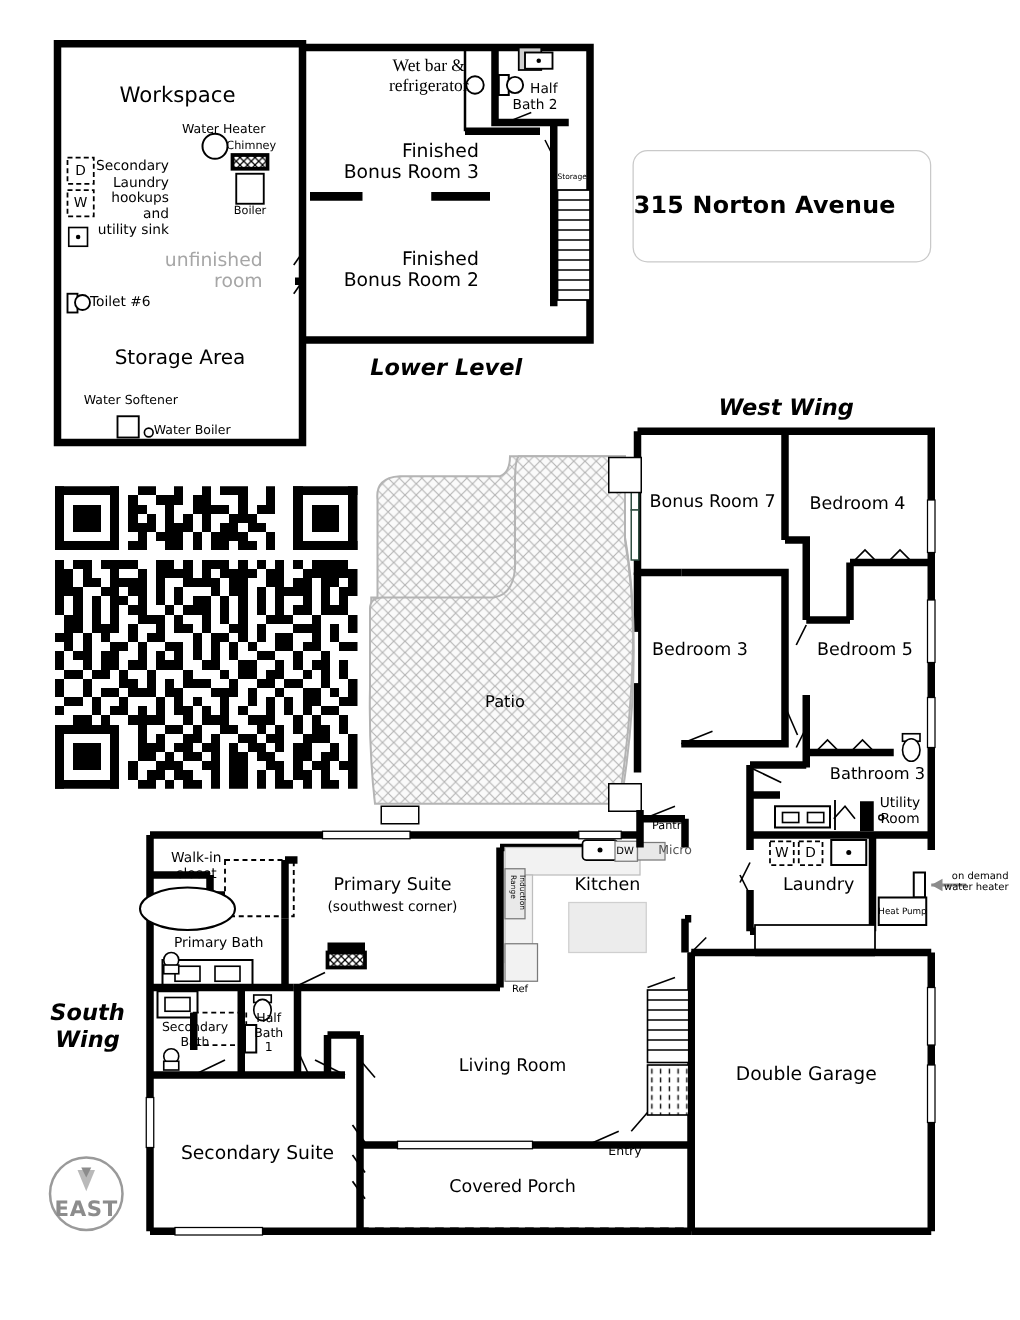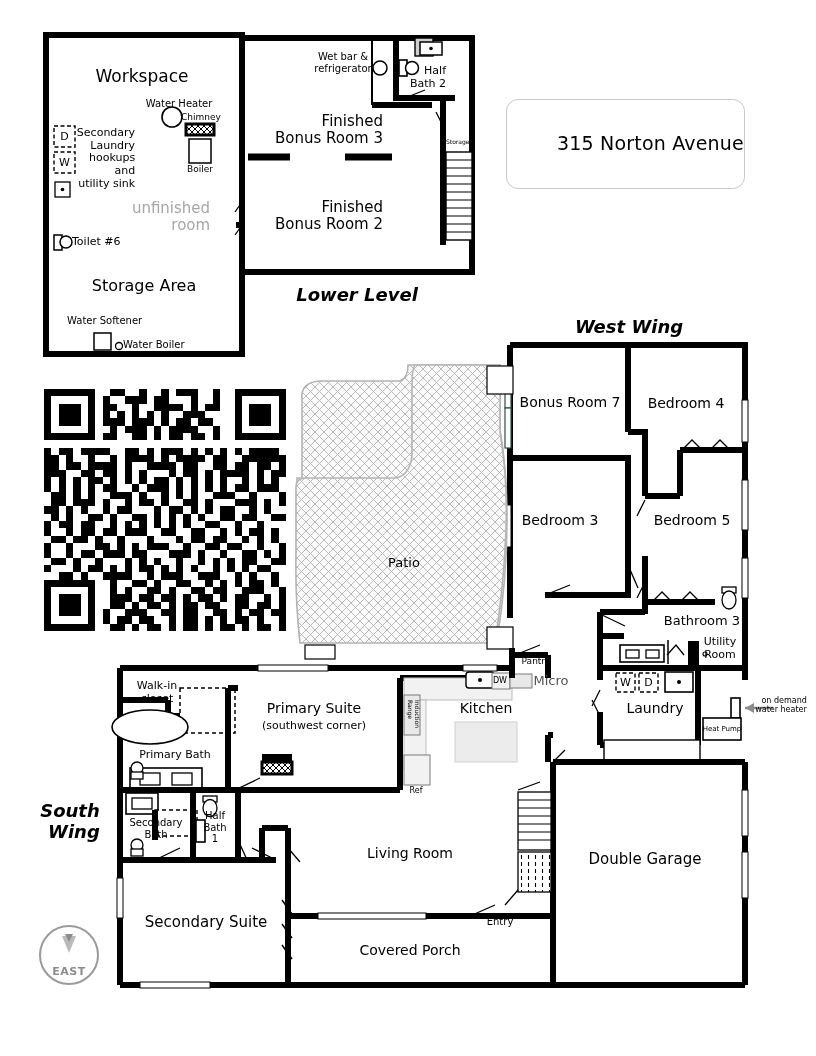--- a/index.html
+++ b/index.html
@@ -2,29 +2,29 @@
 <html><head>
 <meta charset="utf-8">
 <style>
   html,body{margin:0;padding:0;background:#fff;}
   body{width:816px;height:1056px;position:relative;
        font-family:"DejaVu Sans","Liberation Sans",sans-serif;color:#000;overflow:hidden;}
   #plan{position:absolute;left:0;top:0;width:816px;height:1056px;}
   .lbl{position:absolute;white-space:pre;line-height:1.15;}
   .ctr{transform:translate(-50%,-50%);text-align:right;}
   
-  #address{position:absolute;left:506px;top:99px;width:237px;height:88px;
+  #address{position:absolute;left:506px;top:120px;width:237px;height:88px;
            border:1.6px solid #c9c9c9;border-radius:12px;background:#fff;
-           display:flex;flex-direction:column;align-items:flex-end;justify-content:center;
-           font-weight:normal;font-size:19px;letter-spacing:.2px;line-height:1.32;}
+           display:flex;flex-direction:column;align-items:flex-start;justify-content:center;
+           font-weight:bold;font-size:19px;letter-spacing:.2px;line-height:1.32;}
   
   #compass{position:absolute;left:39px;top:925px;width:60px;height:60px;border-radius:50%;
            border:2px solid #9a9a9a;display:flex;align-items:flex-end;justify-content:center;
            box-sizing:border-box;}
-  #compass .cw{font-size:11px;font-weight:bold;color:#8c8c8c;margin-bottom:5px;letter-spacing:.5px;}
+  #compass .cw{font-size:17px;font-weight:bold;color:#8c8c8c;margin-bottom:5px;letter-spacing:.5px;}
   #compass .needle{position:absolute;left:50%;top:9px;transform:translateX(-50%);
            width:0;height:0;border-left:7px solid transparent;border-right:7px solid transparent;
            border-top:17px solid #b9b9b9;}
   #compass .needle2{position:absolute;left:50%;top:7px;transform:translateX(-50%);
            width:0;height:0;border-left:4px solid transparent;border-right:4px solid transparent;
            border-top:8px solid #8c8c8c;}
   #qr{position:absolute;left:44px;top:389px;width:242px;height:242px;}
 </style>
 </head>
 <body>
@@ -559,31 +559,31 @@
 <div class="lbl ctr" style="left:106px;top:159px;font-size:11px;">Secondary
 Laundry
 hookups
 and
 utility sink</div>
 <div class="lbl ctr" style="left:171px;top:217px;font-size:15px;color:#a6a6a6;">unfinished
 room</div>
 <div class="lbl" style="left:72px;top:236px;font-size:11px;">Toilet #6</div>
 <div class="lbl" style="left:67px;top:315px;font-size:10px;">Water Softener</div>
 <div class="lbl" style="left:123px;top:339px;font-size:10px;">Water Boiler</div>
-<div class="lbl ctr" style="left:343px;top:62px;font-size:10px;text-align:center;">Wet bar &amp;
+<div class="lbl ctr" style="left:343px;top:62px;font-size:14px;text-align:center;font-family:Liberation Serif, serif;">Wet bar &amp;
 refrigerator</div>
 <div class="lbl ctr" style="left:428px;top:78px;font-size:11px;">Half
 Bath 2</div>
 <div class="lbl" style="left:446px;top:139px;font-size:6px;">Storage</div>
 <div class="lbl ctr" style="left:64.5px;top:136.5px;font-size:11px;">D</div>
 <div class="lbl ctr" style="left:64.5px;top:162.5px;font-size:11px;">W</div>
 <div class="lbl ctr" style="left:357px;top:295px;font-size:18px;font-style:italic;font-weight:bold;">Lower Level</div>
 
 <div class="lbl ctr" style="left:629px;top:327px;font-size:18px;font-style:italic;font-weight:bold;">West Wing</div>
-<div class="lbl ctr" style="left:70px;top:822px;font-size:18px;font-style:italic;font-weight:bold;">South
+<div class="lbl ctr" style="left:70px;top:822px;font-size:18px;font-style:italic;font-weight:bold;text-align:center;">South
 Wing</div>
 
 <div class="lbl ctr" style="left:570px;top:402px;font-size:14px;">Bonus Room 7</div>
 <div class="lbl ctr" style="left:686px;top:403px;font-size:14px;">Bedroom 4</div>
 <div class="lbl ctr" style="left:560px;top:520px;font-size:14px;">Bedroom 3</div>
 <div class="lbl ctr" style="left:692px;top:520px;font-size:14px;">Bedroom 5</div>
 <div class="lbl ctr" style="left:702px;top:621px;font-size:13px;">Bathroom 3</div>
 <div class="lbl ctr" style="left:655px;top:708px;font-size:14px;">Laundry</div>
 <div class="lbl ctr" style="left:720px;top:649px;font-size:11px;text-align:center;">Utility
 Room</div>
@@ -599,21 +599,21 @@
 closet</div>
 <div class="lbl ctr" style="left:175px;top:755px;font-size:11px;">Primary Bath</div>
 <div class="lbl ctr" style="left:156px;top:828px;font-size:10px;text-align:center;">Secondary
 Bath</div>
 <div class="lbl ctr" style="left:215px;top:827px;font-size:10px;text-align:center;">Half
 Bath
 1</div>
 
 <div class="lbl ctr" style="left:536px;top:661px;font-size:9px;">Pantry</div>
 <div class="lbl ctr" style="left:500px;top:681px;font-size:8px;">DW</div>
-<div class="lbl ctr" style="left:531px;top:681px;font-size:13px;color:#555;padding-left:40px;">Micro</div>
+<div class="lbl ctr" style="left:520px;top:681px;font-size:10px;color:#555;padding-left:40px;">Micro</div>
 <div class="lbl ctr" style="left:416px;top:771px;font-size:8px;margin-top:20px;">Ref</div>
 <div class="lbl" style="left:406px;top:700px;font-size:6px;writing-mode:vertical-rl;">Induction
 Range</div>
 <div class="lbl ctr" style="left:722px;top:729px;font-size:7px;">Heat Pump</div>
 <div class="lbl ctr" style="left:500px;top:922px;font-size:10px;">Entry</div>
 <div class="lbl ctr" style="left:781px;top:705px;font-size:8px;">on demand
 water heater</div>
 <div class="lbl ctr" style="left:625.5px;top:682.5px;font-size:11px;">W</div>
 <div class="lbl ctr" style="left:648.5px;top:682.5px;font-size:11px;">D</div>
 

